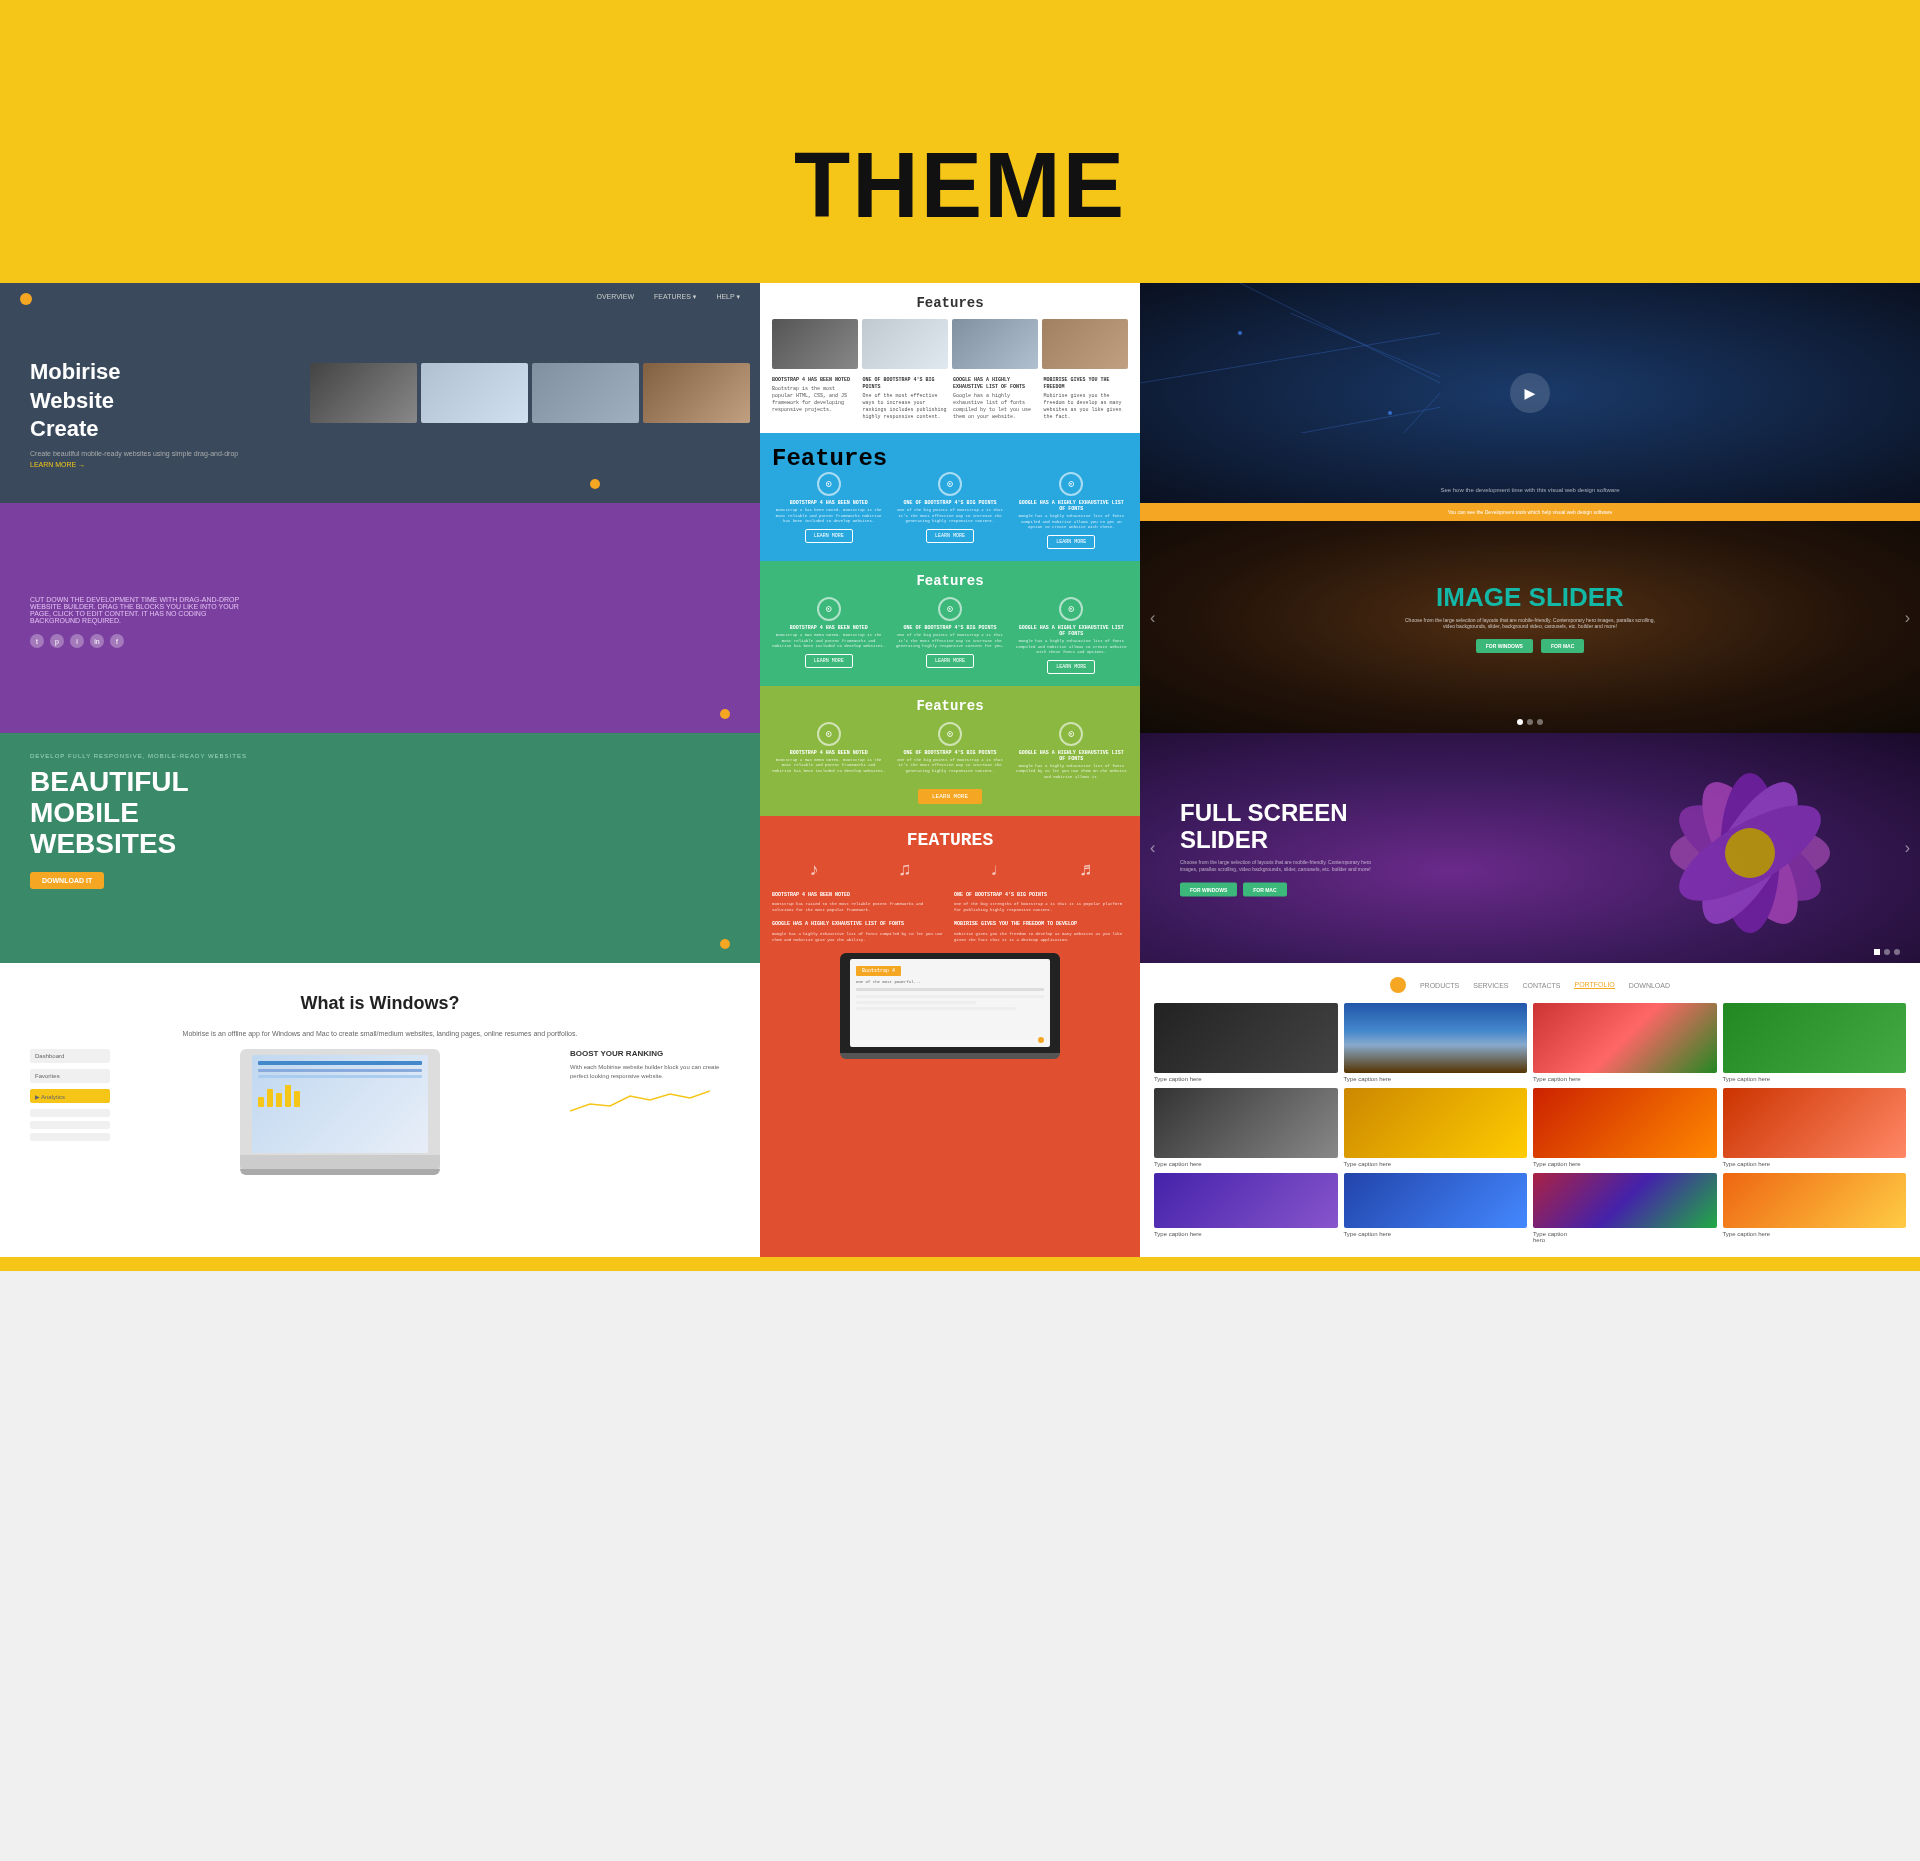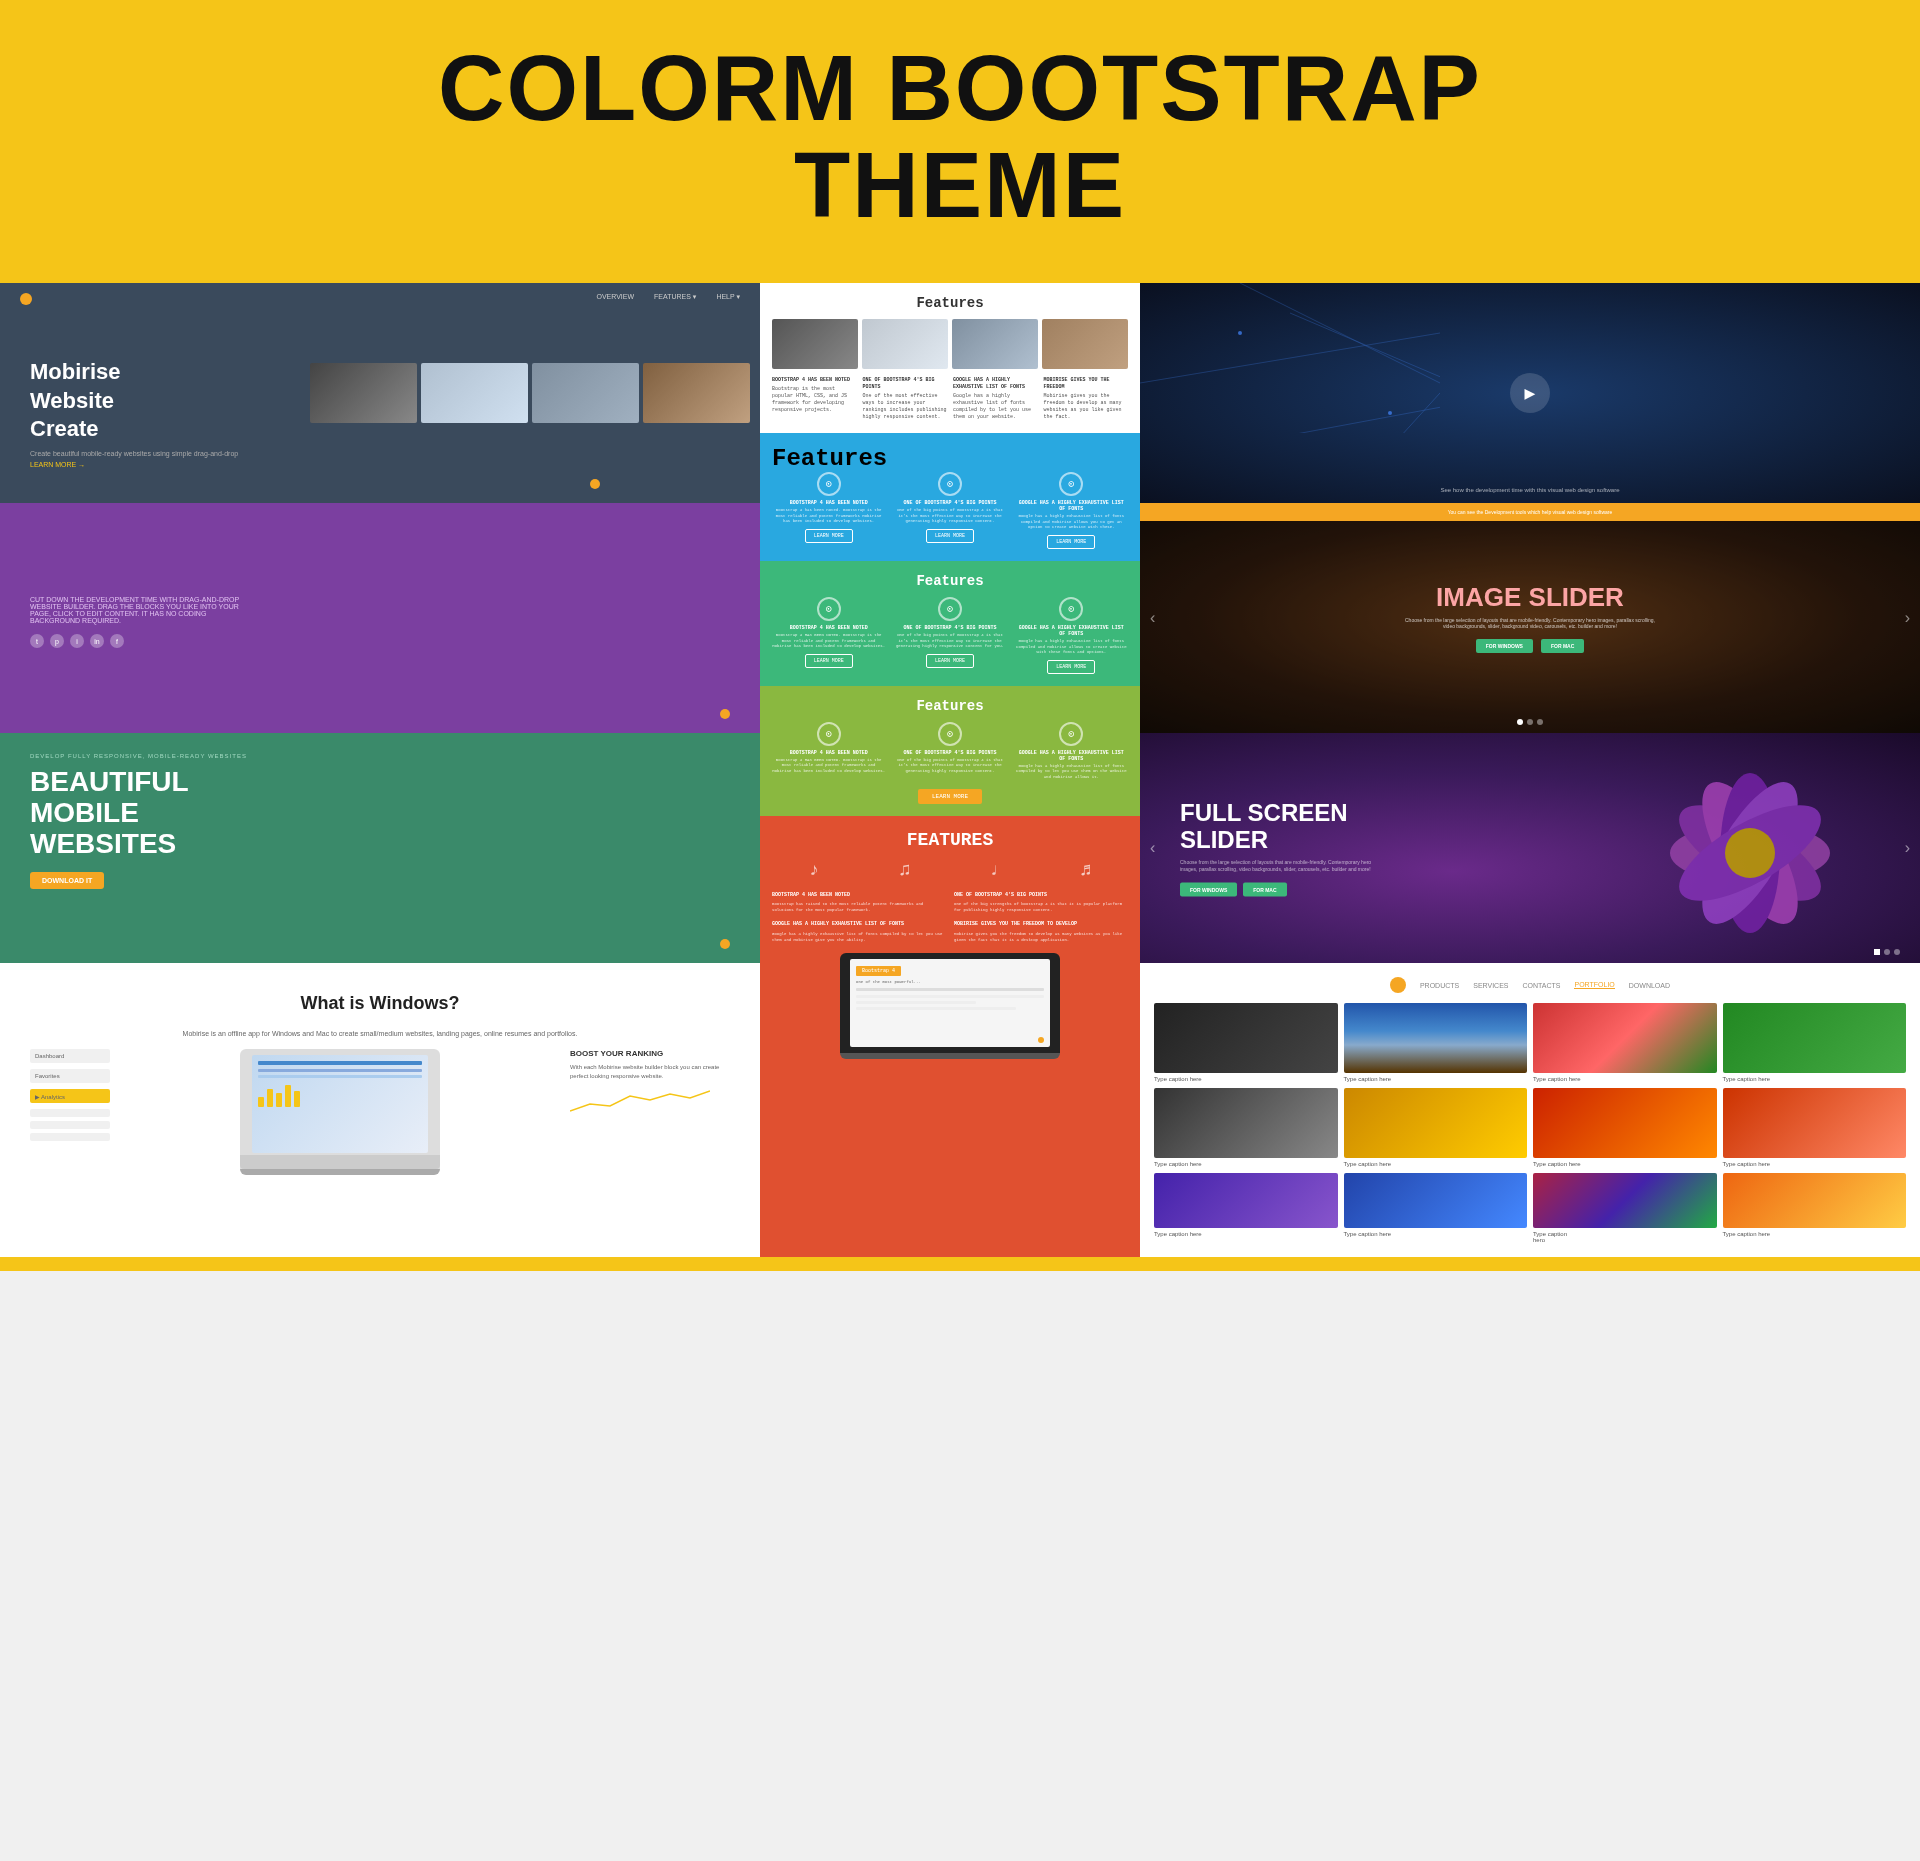--- a/index.html
+++ b/index.html
@@ -467,21 +467,21 @@
       position: absolute;
       inset: 0;
       display: flex;
       align-items: center;
       justify-content: flex-end;
       padding: 20px 40px;
       flex-direction: column;
       justify-content: center;
     }
     .slider-title {
-      color: #fca5a5;
+      color: #14b8a6;
       font-size: 26px;
       font-weight: 900;
       text-transform: uppercase;
       text-align: center;
       line-height: 1.1;
     }
     .slider-desc {
       color: rgba(255,255,255,0.7);
       font-size: 5px;
       text-align: center;
@@ -638,21 +638,21 @@
       background: #f5c518;
       height: 14px;
       width: 1920px;
     }
   </style>
 </head>
 <body>
 
 <div class="header">
   <h1>
-    <span>COLORM BOOTSTRAP</span><br>
+    <br>
     <span>THEME</span>
   </h1>
 </div>
 
 <div class="main-grid">
 
   <div class="left-col">
 
     <div class="panel-mobirise">
       <div class="panel-mobirise-nav">

